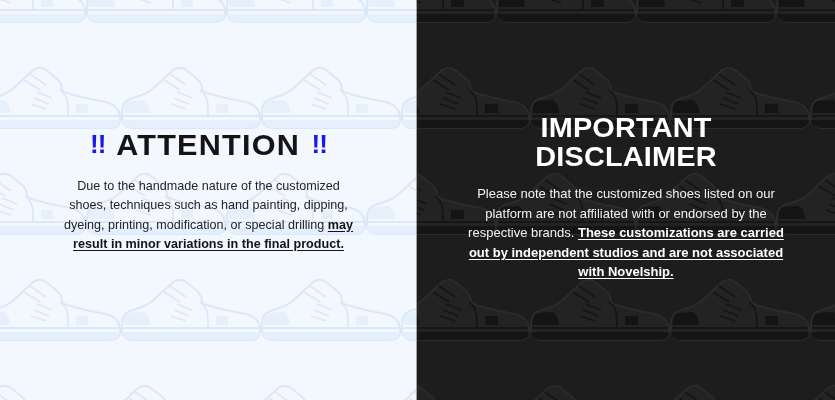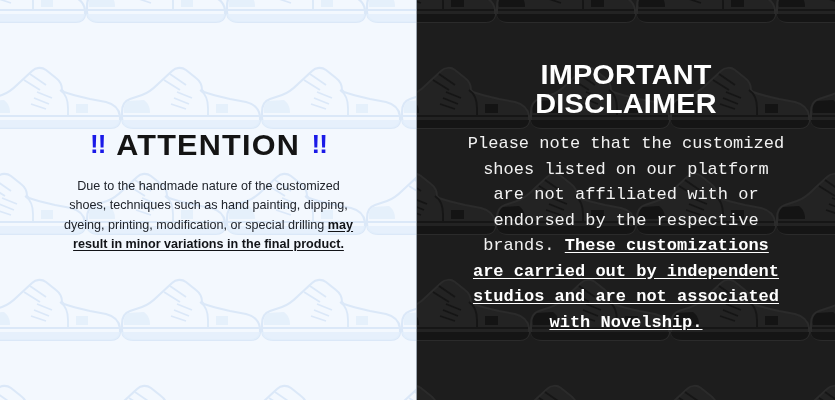--- a/index.html
+++ b/index.html
@@ -127,22 +127,22 @@
     letter-spacing: 0.2px;
     color: #ffffff;
     margin: 0 0 13px 0;
     transform: scaleX(1.03);
   }
   .disclaimer-head .line {
     display: block;
   }
 
   .body-right {
-    font-family: Liberation Mono, monospace;
-    font-size: 17px;
+    font-family: Liberation Sans, sans-serif;
+    font-size: 13px;
     line-height: 1.5;
     color: #f2f2f2;
     margin: 0;
     max-width: 320px;
     margin-left: auto;
     margin-right: auto;
   }
   .body-right .emph {
     font-weight: bold;
     text-decoration: underline;

